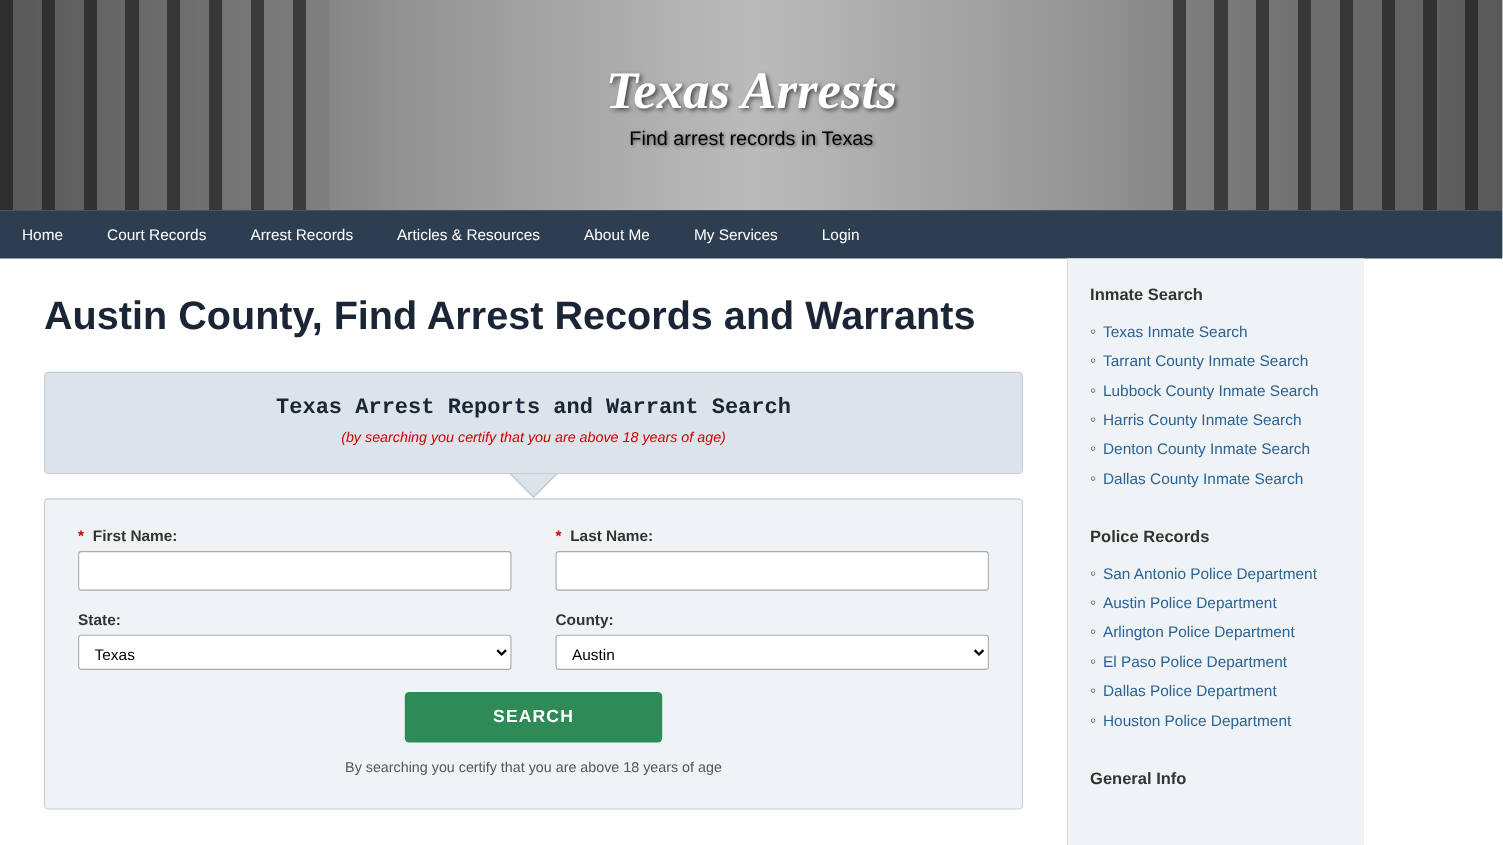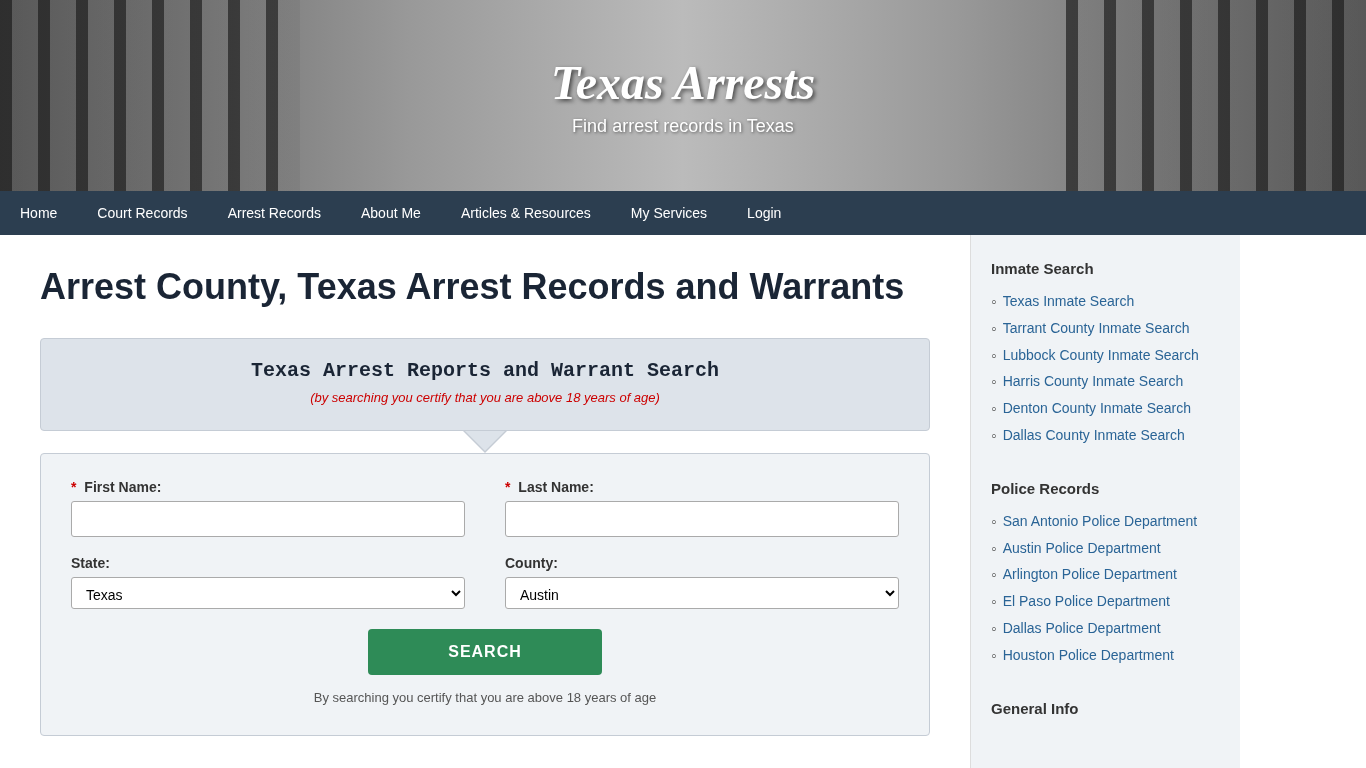--- a/index.html
+++ b/index.html
@@ -47,21 +47,21 @@
       font-style: italic;
       font-weight: bold;
       font-size: 48px;
       color: #fff;
       text-shadow: 2px 2px 4px rgba(0,0,0,0.6);
     }
     .site-subtitle {
       position: relative;
       z-index: 2;
       font-size: 18px;
-      color: #ffffff;
+      color: #000000;
       margin-top: 6px;
       text-shadow: 1px 1px 3px rgba(0,0,0,0.5);
     }
 
     
     nav {
       background: #2c3e50;
       display: flex;
       align-items: center;
     }
@@ -261,30 +261,30 @@
 <header class="site-header">
   <div class="header-bg"></div>
   <h1 class="site-title">Texas Arrests</h1>
   <p class="site-subtitle">Find arrest records in Texas</p>
 </header>
 
 <nav>
   <a href="#">Home</a>
   <a href="#">Court Records</a>
   <a href="#">Arrest Records</a>
+  <a href="#">Articles &amp; Resources</a>
   <a href="#">About Me</a>
-  <a href="#">Articles &amp; Resources</a>
   <a href="#">My Services</a>
   <a href="#">Login</a>
 </nav>
 
 <div class="page-layout">
 
   <main class="main-content">
-    <h1 class="page-title">Arrest County, Texas Arrest Records and Warrants</h1>
+    <h1 class="page-title">Austin County, Find Arrest Records and Warrants</h1>
 
     <div class="search-box-wrapper">
       <div class="search-box-title">Texas Arrest Reports and Warrant Search</div>
       <div class="search-box-subtitle">(by searching you certify that you are above 18 years of age)</div>
     </div>
 
     <div class="arrow-down"></div>
 
     <div class="search-form-container">
       <form>

